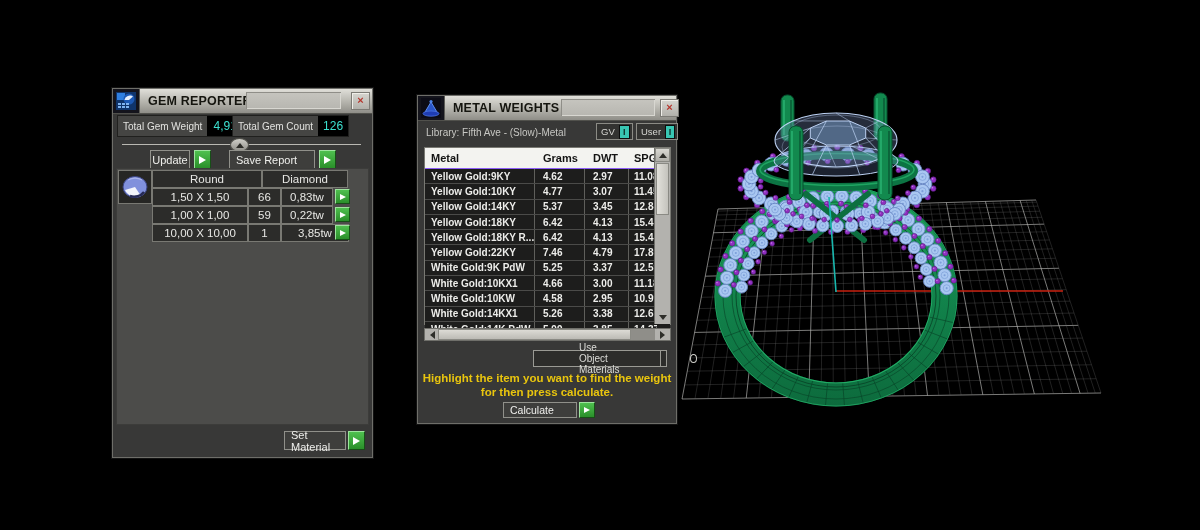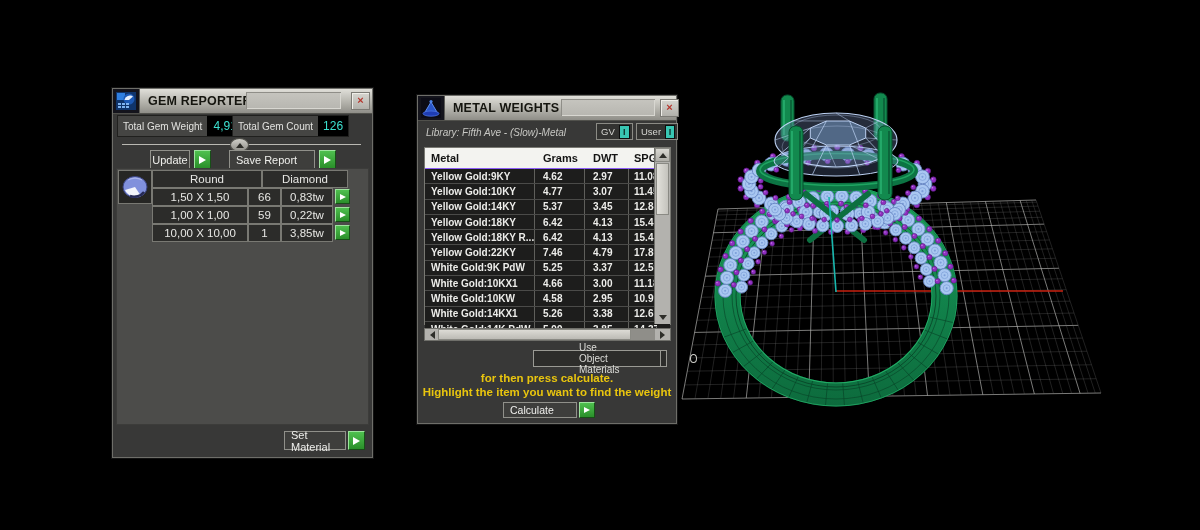--- a/index.html
+++ b/index.html
@@ -30,21 +30,21 @@
   .divider-line{position:absolute;left:10px;right:12px;top:56px;border-top:1px solid #b9b8b2;}
   .divider-knob{position:absolute;left:118px;top:50px;width:17px;height:12px;border-radius:50%;
                 background:linear-gradient(#cfcec8,#8f8e88);border:1px solid #55554f;
                 display:flex;align-items:center;justify-content:center;}
   .divider-knob i{width:0;height:0;border-style:solid;border-width:0 4px 5px 4px;border-color:transparent transparent #2c2c28 transparent;}
   #gem-panel{position:absolute;left:4px;right:4px;top:80px;bottom:33px;background:#4c4c4a;box-shadow:inset 0 0 0 1px #3c3c3a;}
   .gcell{position:absolute;background:#2c2c2a;border:1px solid #797973;box-sizing:border-box;
          color:#e7e7e4;font-size:11.5px;display:flex;align-items:center;justify-content:center;}
   
   #mwwin{left:417px;top:95px;width:260px;height:329px;}
-  .lib-label{position:absolute;left:9px;top:32px;color:#c7c7c3;font-size:10px;font-style:italic;}
+  .lib-label{position:absolute;left:9px;top:32px;color:#c7c7c3;font-size:10px;}
   .toggle{position:absolute;top:28px;height:17px;background:#34343ved2;border:1px solid #8b8b85;background:#333331;
           display:flex;align-items:center;padding:0 2px 0 4px;box-sizing:border-box;}
   .toggle .tlabel{color:#d6d6d2;font-size:9.5px;padding-right:4px;}
   .tealbox{width:12px;height:12px;background:#38c6b2;border:1px solid #0d0d0d;color:#0c2a26;font-size:9px;font-weight:bold;
            display:flex;align-items:center;justify-content:center;}
   #mw-table{position:absolute;left:7px;top:52px;width:247px;height:178px;background:#1d1d1c;border:1px solid #79797 3;border:1px solid #797973;box-sizing:border-box;}
   .mw-header{display:flex;height:20px;background:#f3f3f0;border-bottom:1px solid #8b5cf6;}
   .mw-header .hc{font-size:11px;font-weight:bold;color:#141414;display:flex;align-items:center;box-sizing:border-box;}
   .mw-row{display:flex;height:14.3px;border-bottom:1px solid #4b4b49;background:#1d1d1c;}
   .mw-row .c{font-size:10px;font-weight:bold;color:#ededEA;color:#ededea;display:flex;align-items:center;
@@ -821,21 +821,21 @@
 
       <div class="gcell" style="left:36px;top:38px;width:96px;height:18px;">1,00 X 1,00</div>
       <div class="gcell" style="left:132px;top:38px;width:33px;height:18px;">59</div>
       <div class="gcell" style="left:165px;top:38px;width:52px;height:18px;">0,22tw</div>
       <div class="play" style="position:absolute;left:219px;top:39px;width:15px;height:15px;">
           <i style="border-width:3px 0 3px 6px;"></i>
         </div>
 
       <div class="gcell" style="left:36px;top:56px;width:96px;height:18px;">10,00 X 10,00</div>
       <div class="gcell" style="left:132px;top:56px;width:33px;height:18px;">1</div>
-      <div class="gcell" style="left:165px;top:56px;width:52px;height:18px;">3,85tw</div>
+      <div class="gcell" style="left:165px;top:56px;width:68px;height:18px;">3,85tw</div>
       <div class="play" style="position:absolute;left:219px;top:57px;width:15px;height:15px;">
           <i style="border-width:3px 0 3px 6px;"></i>
         </div>
     </div>
 
     <div class="dk-btn" style="position:absolute;left:172px;bottom:8px;width:62px;height:19px;">Set Material</div>
     <div class="play" style="position:absolute;left:236px;bottom:8px;width:17px;height:19px;">
         <i></i>
       </div>
   </section>
@@ -961,22 +961,22 @@
     </div>
 
     <div id="uom">
       <span>Use Object Materials</span>
       <span class="radio-cell">
           <span class="radio"></span>
         </span>
     </div>
 
     <div class="instruction">
+      <div>Highlight the item you want to find the weight</div>
       <div>for then press calculate.</div>
-      <div>Highlight the item you want to find the weight</div>
     </div>
 
     <div class="dk-btn" style="position:absolute;left:86px;top:307px;width:74px;height:16px;font-size:10.5px;">Calculate</div>
     <div class="play" style="position:absolute;left:162px;top:307px;width:16px;height:16px;">
         <i style="border-width:3.5px 0 3.5px 6px;"></i>
       </div>
   </section>
 </div>
 
 </body></html>

